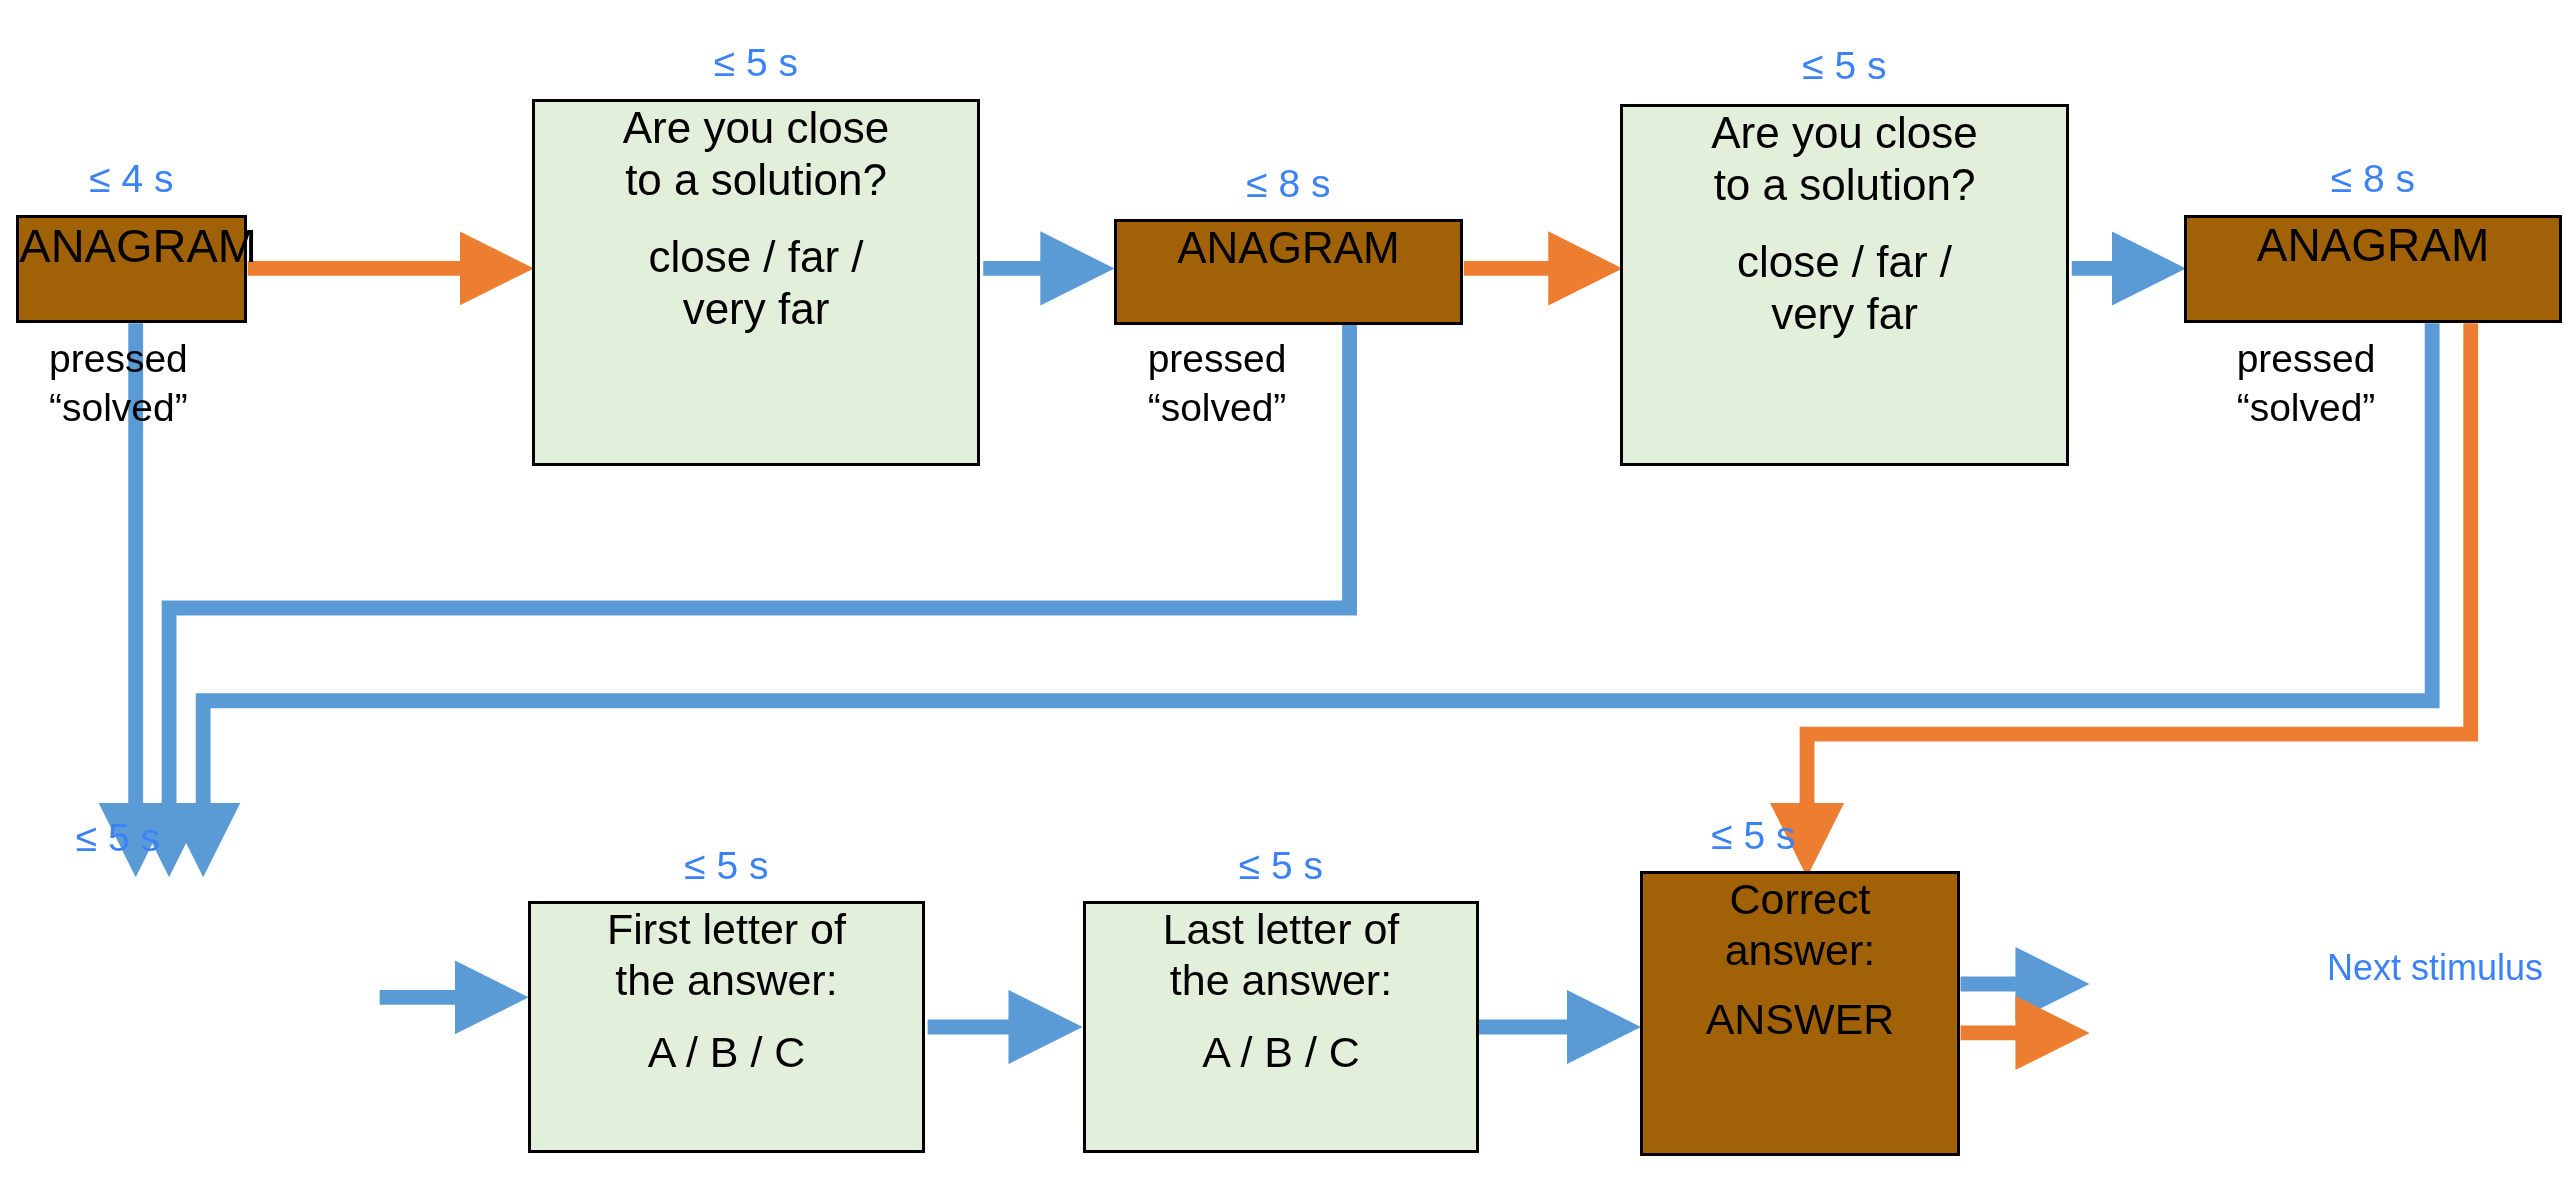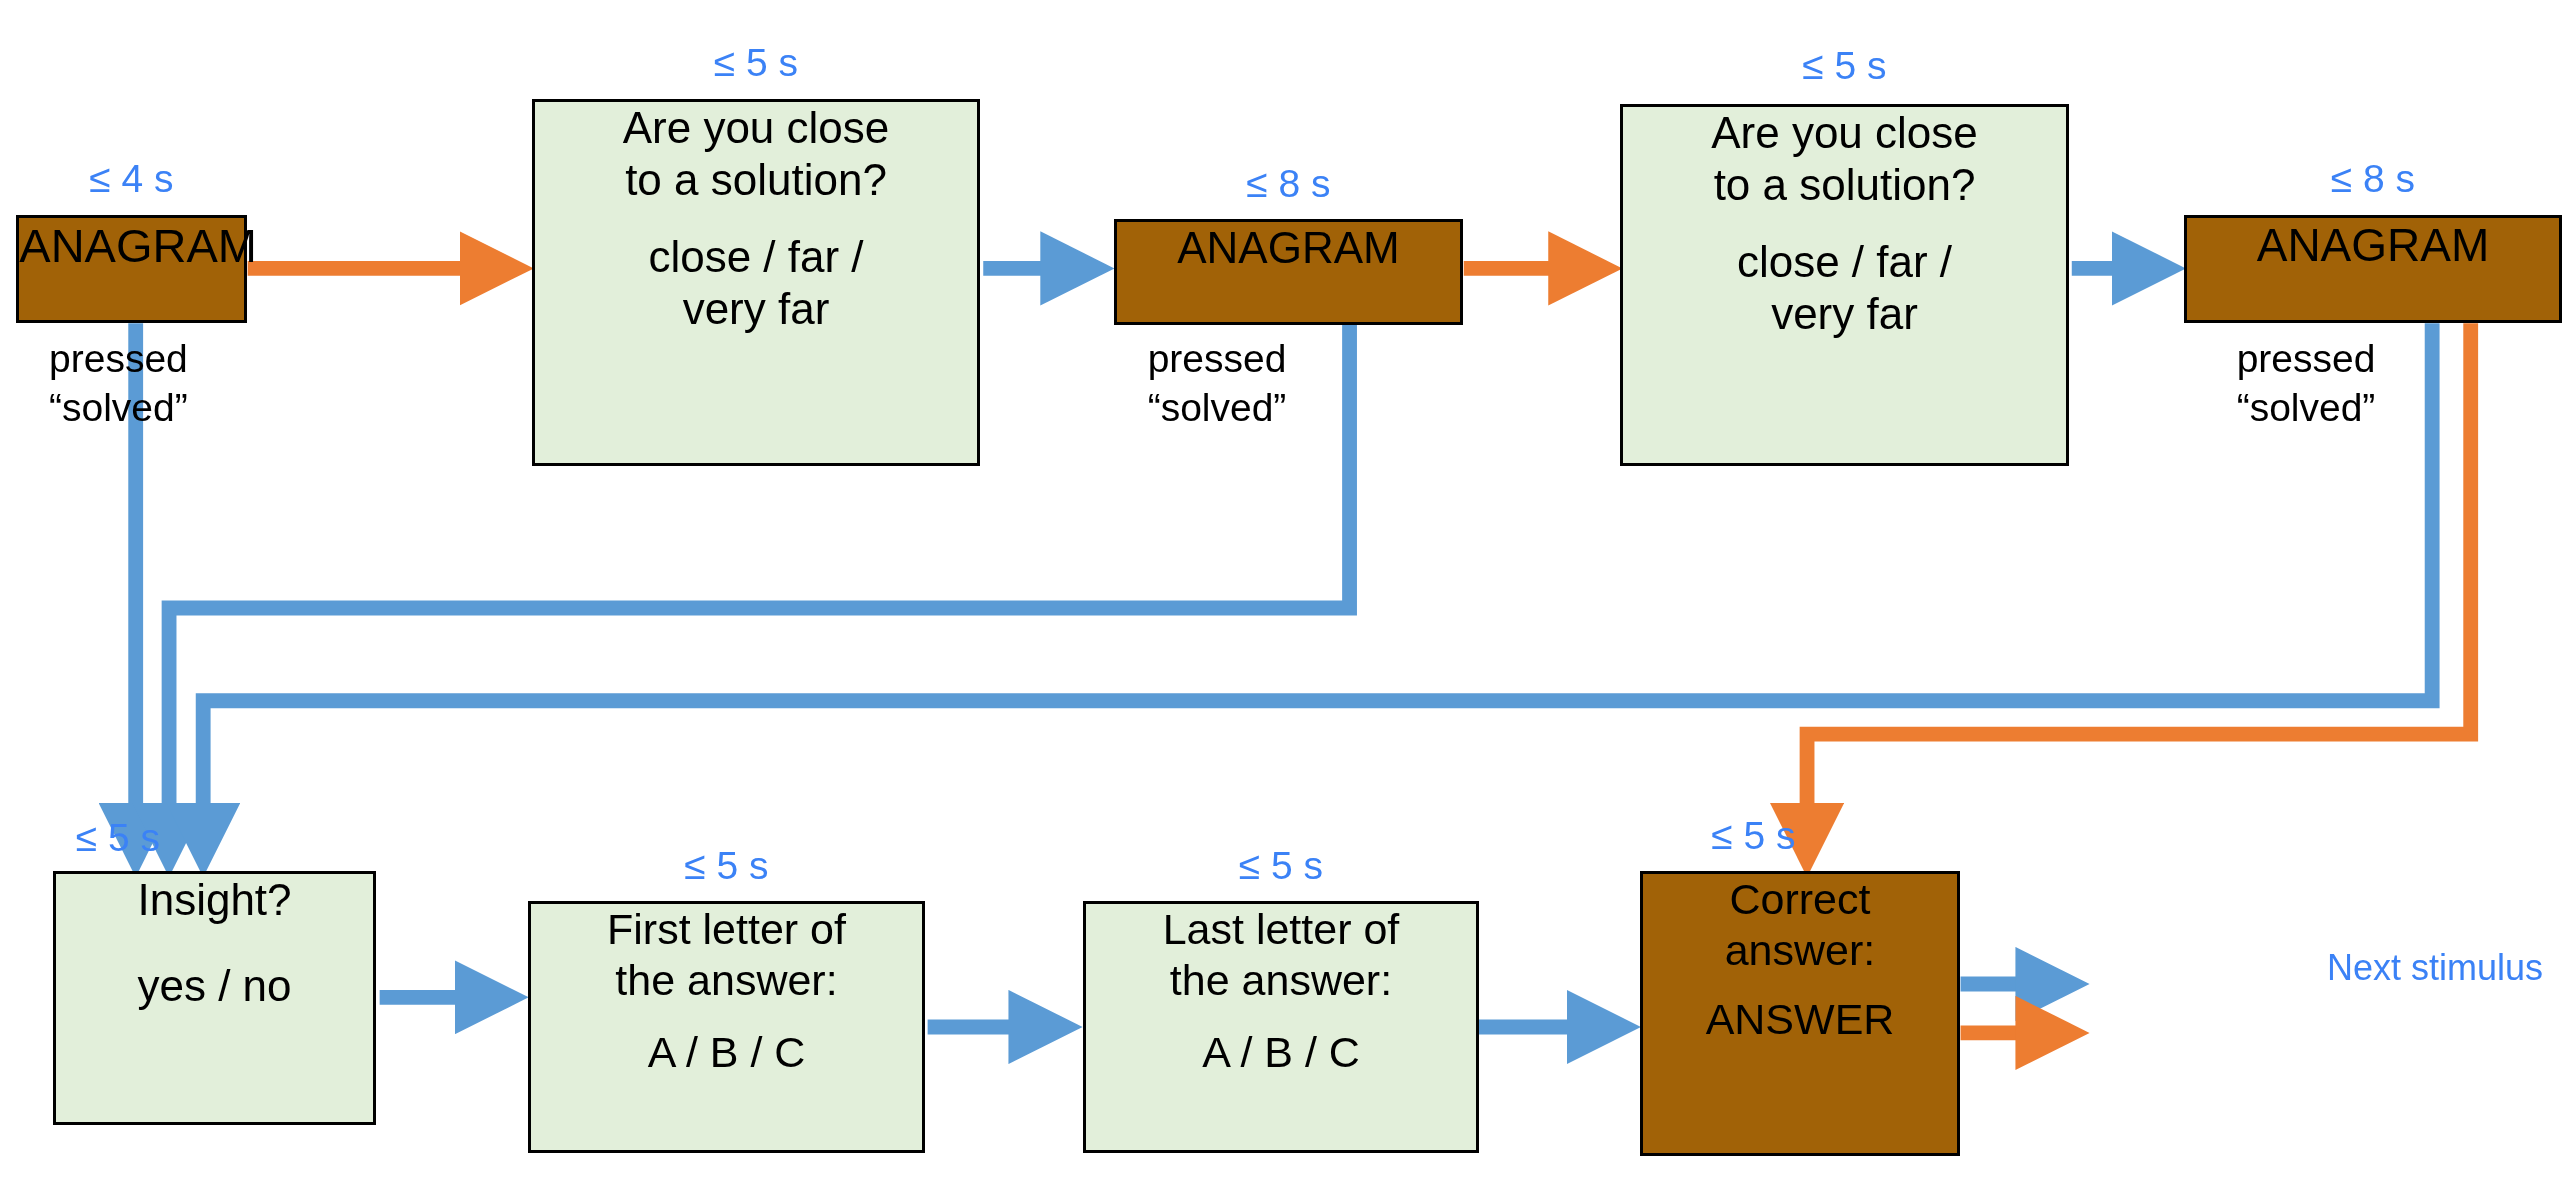--- a/index.html
+++ b/index.html
@@ -109,25 +109,20 @@
     <span class="ln">ANAGRAM</span>
   </div>
 
   <div class="slabel" style="left:2195px;top:335px;width:222px;">
     <span class="ln">pressed</span>
     <span class="ln">“solved”</span>
   </div>
 
   <div class="tlabel" style="left:44px;top:816px;width:148px;">≤ 5 s</div>
 
-  <div class="box green" style="left:53px;top:871px;width:323px;height:254px;font-size:44px;">
-    <span class="ln">Insight?</span>
-    <span class="ln" style="height:34px;"></span>
-    <span class="ln">yes / no</span>
-  </div>
 
   <div class="tlabel" style="left:528px;top:844px;width:397px;">≤ 5 s</div>
 
   <div class="box green" style="left:528px;top:901px;width:397px;height:252px;font-size:43px;padding:0 7.4px;">
     <span class="ln">First letter of</span>
     <span class="ln">the answer:</span>
     <span class="ln" style="height:22px;"></span>
     <span class="ln">A / B / C</span>
   </div>
 

